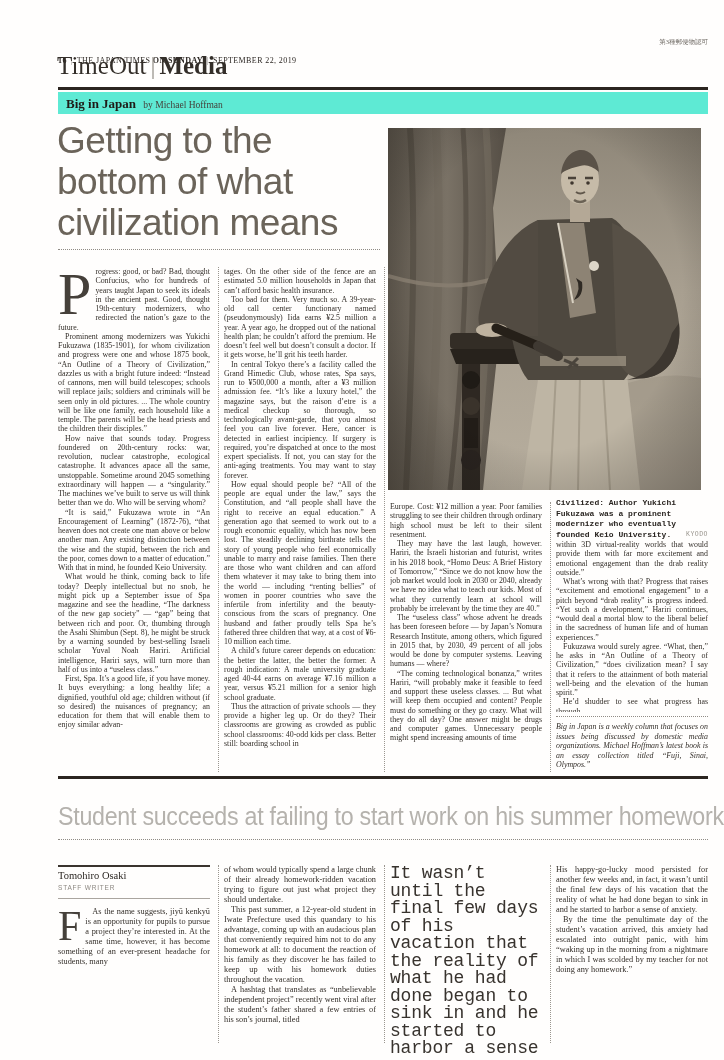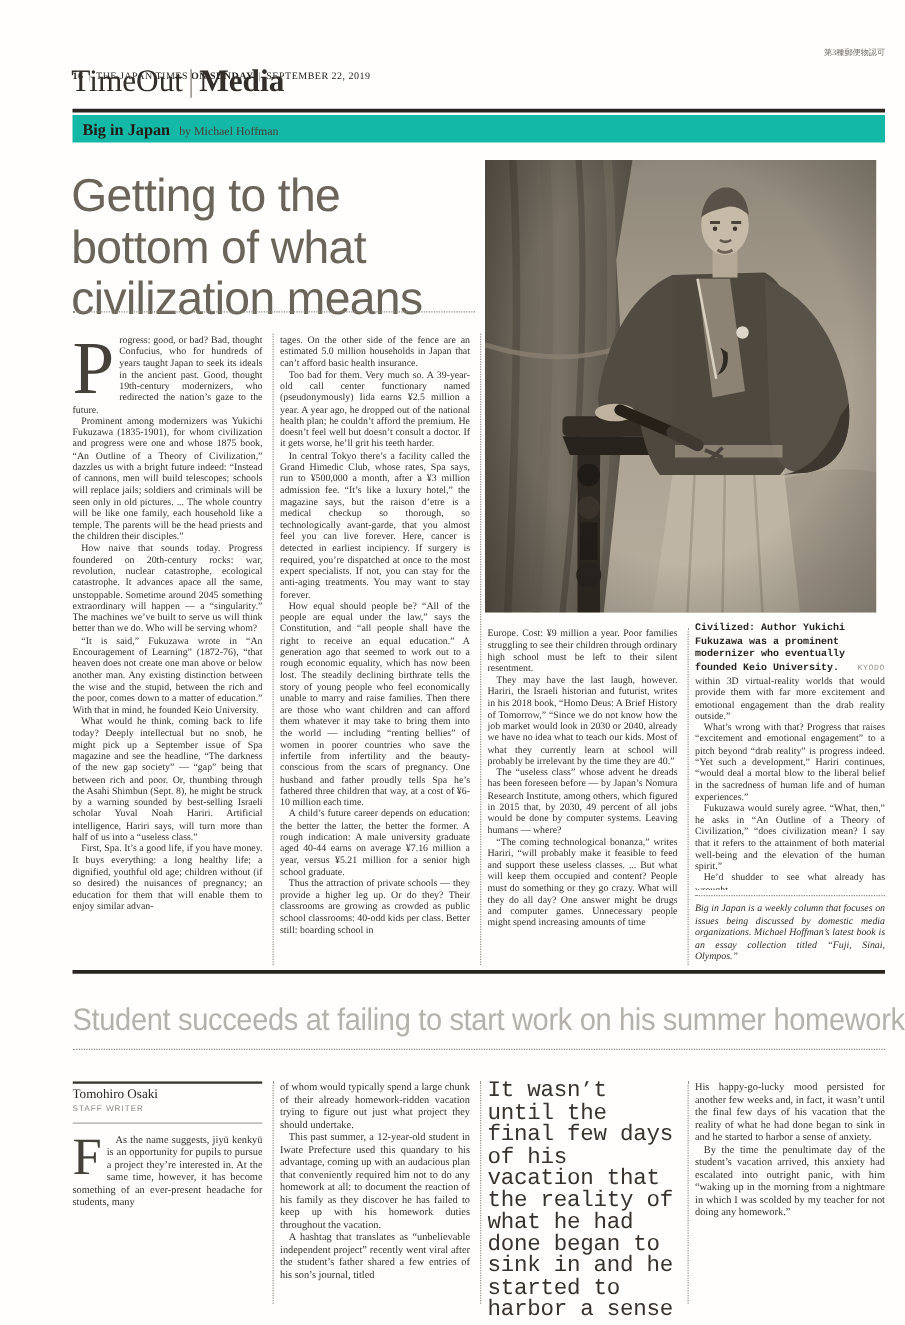--- a/index.html
+++ b/index.html
@@ -12,27 +12,27 @@
   .masthead b{font-weight:bold;}
   .masthead .sep{color:#8a857f;margin:0 4px;font-weight:normal;}
   .postal{right:16px;top:38px;font-size:6.5px;color:#6f6a64;}
 
   
   .sectionhead{left:57px;top:52px;font-size:25px;color:#332e29;}
   .sectionhead .divider{color:#9a958e;font-weight:200;margin:0 4px;}
   .sectionhead .secondary{font-weight:bold;text-align:right;}
 
   .rule-dark{left:58px;width:650px;height:3px;background:#2b2520;}
-  .kickerbar{left:58px;width:650px;height:22px;background:#14b8a6;}
+  .kickerbar{left:58px;width:650px;height:22px;background:#5eead4;}
   .kickerbar .inner{padding:4px 0 0 8px;font-size:13px;}
   .kicker{font-weight:bold;color:#1f1b17;}
   .kicker-by{font-size:9.5px;color:#45403a;margin-left:4px;}
 
   
-  .headline1{left:57px;top:136px;width:335px;font-family:"Liberation Sans",sans-serif;
+  .headline1{left:57px;top:120px;width:335px;font-family:"Liberation Sans",sans-serif;
              font-size:37px;line-height:41px;color:#6b645a;letter-spacing:-.5px;font-weight:300;}
   .dotrule{border-top:1px dotted #8f8b85;height:0;}
   .vsep{width:0;border-left:1px dotted #9a968f;}
 
   
   .col{width:152px;overflow:hidden;font-size:7.9px;line-height:9.25px;text-align:justify;color:#332e29;}
   .col p{margin:0;text-indent:7px;}
   .col p.lead{text-indent:0;}
   .col .cont p:first-child{text-indent:0;}
   .dropcap{float:left;font-family:"Liberation Serif",serif;color:#45403a;}
@@ -179,32 +179,32 @@
         <p>tages. On the other side of the fence are an estimated 5.0 million households in Japan that can’t afford basic health insurance.</p>
         <p>Too bad for them. Very much so. A 39-year-old call center functionary named (pseudonymously) Iida earns ¥2.5 million a year. A year ago, he dropped out of the national health plan; he couldn’t afford the premium. He doesn’t feel well but doesn’t consult a doctor. If it gets worse, he’ll grit his teeth harder.</p>
         <p>In central Tokyo there’s a facility called the Grand Himedic Club, whose rates, Spa says, run to ¥500,000 a month, after a ¥3 million admission fee. “It’s like a luxury hotel,” the magazine says, but the raison d’etre is a medical checkup so thorough, so technologically avant-garde, that you almost feel you can live forever. Here, cancer is detected in earliest incipiency. If surgery is required, you’re dispatched at once to the most expert specialists. If not, you can stay for the anti-aging treatments. You may want to stay forever.</p>
         <p>How equal should people be? “All of the people are equal under the law,” says the Constitution, and “all people shall have the right to receive an equal education.” A generation ago that seemed to work out to a rough economic equality, which has now been lost. The steadily declining birthrate tells the story of young people who feel economically unable to marry and raise families. Then there are those who want children and can afford them whatever it may take to bring them into the world — including “renting bellies” of women in poorer countries who save the infertile from infertility and the beauty-conscious from the scars of pregnancy. One husband and father proudly tells Spa he’s fathered three children that way, at a cost of ¥6-10 million each time.</p>
         <p>A child’s future career depends on education: the better the latter, the better the former. A rough indication: A male university graduate aged 40-44 earns on average ¥7.16 million a year, versus ¥5.21 million for a senior high school graduate.</p>
         <p>Thus the attraction of private schools — they provide a higher leg up. Or do they? Their classrooms are growing as crowded as public school classrooms: 40-odd kids per class. Better still: boarding school in</p>
       </div>
   </div>
   <div class="abs col" style="left:390px;top:502px;height:272px">
     <div class="cont">
-        <p>Europe. Cost: ¥9 million a year. Poor families struggling to see their children through ordinary high school must be left to their silent resentment.</p>
+        <p>Europe. Cost: ¥12 million a year. Poor families struggling to see their children through ordinary high school must be left to their silent resentment.</p>
         <p>They may have the last laugh, however. Hariri, the Israeli historian and futurist, writes in his 2018 book, “Homo Deus: A Brief History of Tomorrow,” “Since we do not know how the job market would look in 2030 or 2040, already we have no idea what to teach our kids. Most of what they currently learn at school will probably be irrelevant by the time they are 40.”</p>
         <p>The “useless class” whose advent he dreads has been foreseen before — by Japan’s Nomura Research Institute, among others, which figured in 2015 that, by 2030, 49 percent of all jobs would be done by computer systems. Leaving humans — where?</p>
         <p>“The coming technological bonanza,” writes Hariri, “will probably make it feasible to feed and support these useless classes. ... But what will keep them occupied and content? People must do something or they go crazy. What will they do all day? One answer might be drugs and computer games. Unnecessary people might spend increasing amounts of time</p>
       </div>
   </div>
   <div class="abs col" style="left:556px;top:540px;height:172px">
     <div class="cont">
         <p>within 3D virtual-reality worlds that would provide them with far more excitement and emotional engagement than the drab reality outside.”</p>
         <p>What’s wrong with that? Progress that raises “excitement and emotional engagement” to a pitch beyond “drab reality” is progress indeed. “Yet such a development,” Hariri continues, “would deal a mortal blow to the liberal belief in the sacredness of human life and of human experiences.”</p>
         <p>Fukuzawa would surely agree. “What, then,” he asks in “An Outline of a Theory of Civilization,” “does civilization mean? I say that it refers to the attainment of both material well-being and the elevation of the human spirit.”</p>
-        <p>He’d shudder to see what already has wrought.</p>
+        <p>He’d shudder to see what progress has through.</p>
       </div>
   </div>
   <div class="abs footnote">Big in Japan is a weekly column that focuses on issues being discussed by domestic media organizations. Michael Hoffman’s latest book is an essay collection titled “Fuji, Sinai, Olympos.”</div>
 
   <div class="abs vsep" style="left:218px;top:267px;height:505px"></div>
   <div class="abs vsep" style="left:384px;top:267px;height:505px"></div>
   <div class="abs vsep" style="left:550px;top:502px;height:270px"></div>
 
   <div class="abs rule-dark" style="top:776px"></div>
   <div class="abs jp-headline">Student succeeds at failing to start work on his summer homework</div>

